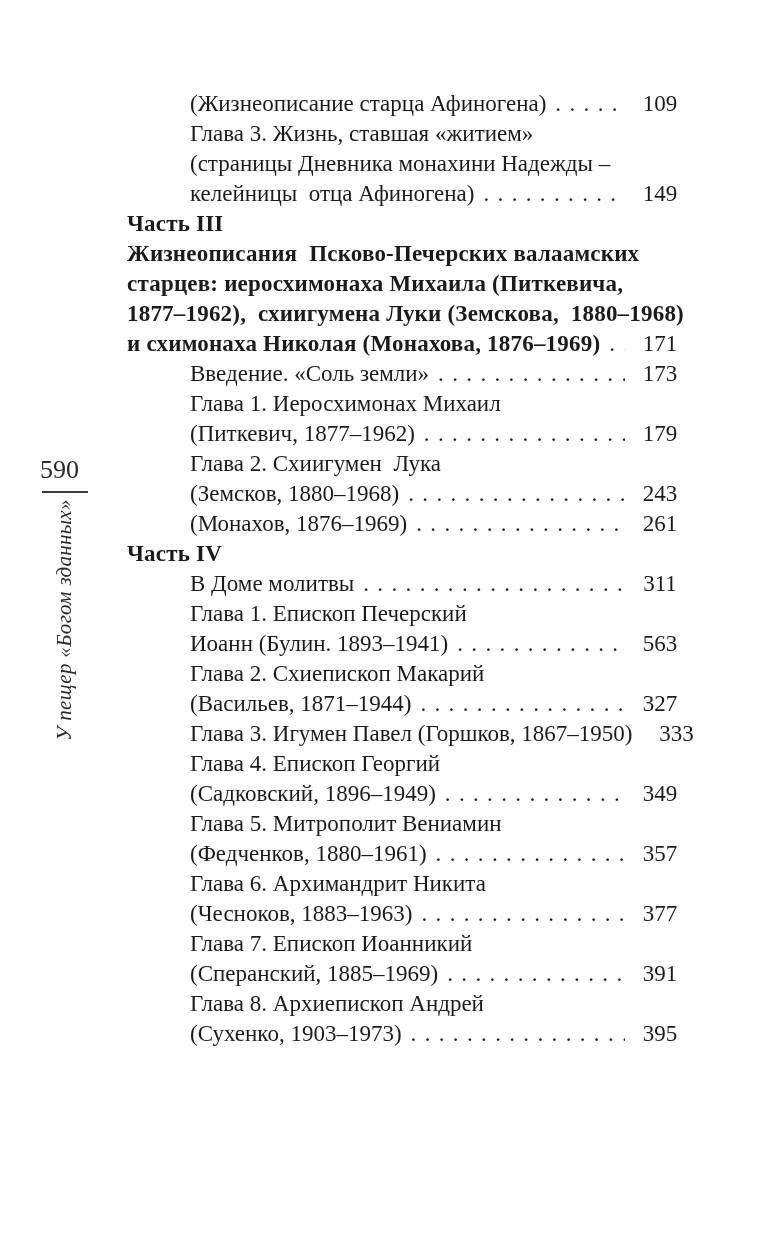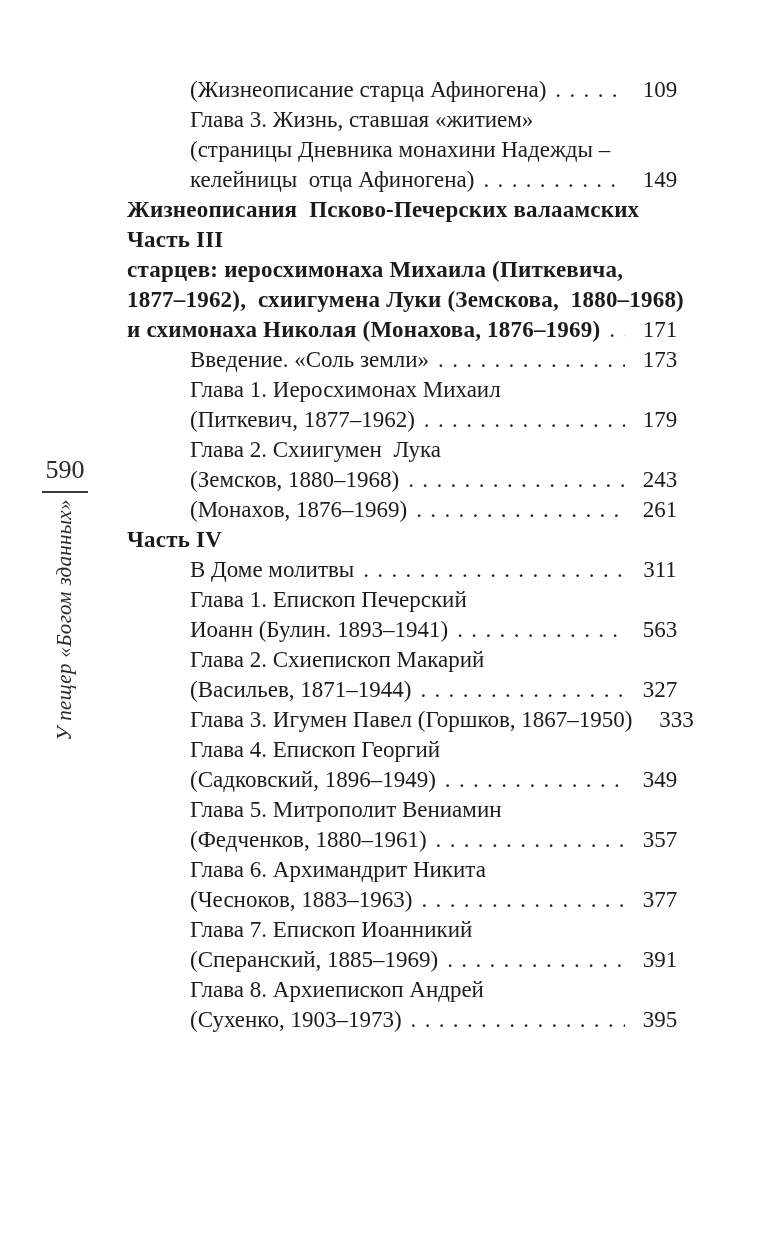--- a/index.html
+++ b/index.html
@@ -16,21 +16,21 @@
     font-family: "Liberation Serif", "DejaVu Serif", serif;
     color: #1b1b1b;
   }
 
   
   .folio {
     position: absolute;
     left: 40px;
     top: 455px;
     width: 50px;
-    text-align: center;
+    text-align: left;
     font-size: 26px;
     line-height: 30px;
     font-feature-settings: "onum" 1;
     color: #2a2a2a;
   }
   .folio-rule {
     position: absolute;
     left: 42px;
     top: 491px;
     width: 46px;
@@ -47,21 +47,21 @@
     font-style: italic;
     font-size: 21px;
     letter-spacing: 0.3px;
     color: #2a2a2a;
   }
 
   
   .toc {
     position: absolute;
     left: 127px;
-    top: 75px;
+    top: 89px;
     width: 556px;
   }
   .toc-line {
     display: flex;
     align-items: baseline;
     height: 30px;
     line-height: 30px;
     font-size: 23px;
     white-space: nowrap;
   }
@@ -112,26 +112,26 @@
       </div>
       <div class="toc-line indent">
         <span class="toc-text">(страницы Дневника монахини Надежды –</span>
       </div>
       <div class="toc-line indent">
         <span class="toc-text">келейницы  отца Афиногена)</span>
         <span class="toc-dots"></span>
         <span class="toc-page">149</span>
       </div>
       <div class="toc-line bold">
+        <span class="toc-text">Часть III</span>
+      </div>
+      <div class="toc-line bold">
         <span class="toc-text">Жизнеописания  Псково-Печерских валаамских</span>
       </div>
       <div class="toc-line bold">
-        <span class="toc-text">Часть III</span>
-      </div>
-      <div class="toc-line bold">
         <span class="toc-text">старцев: иеросхимонаха Михаила (Питкевича,</span>
       </div>
       <div class="toc-line bold">
         <span class="toc-text">1877–1962),  схиигумена Луки (Земскова,  1880–1968)</span>
       </div>
       <div class="toc-line bold">
         <span class="toc-text">и схимонаха Николая (Монахова, 1876–1969)</span>
         <span class="toc-dots"></span>
         <span class="toc-page">171</span>
       </div>

